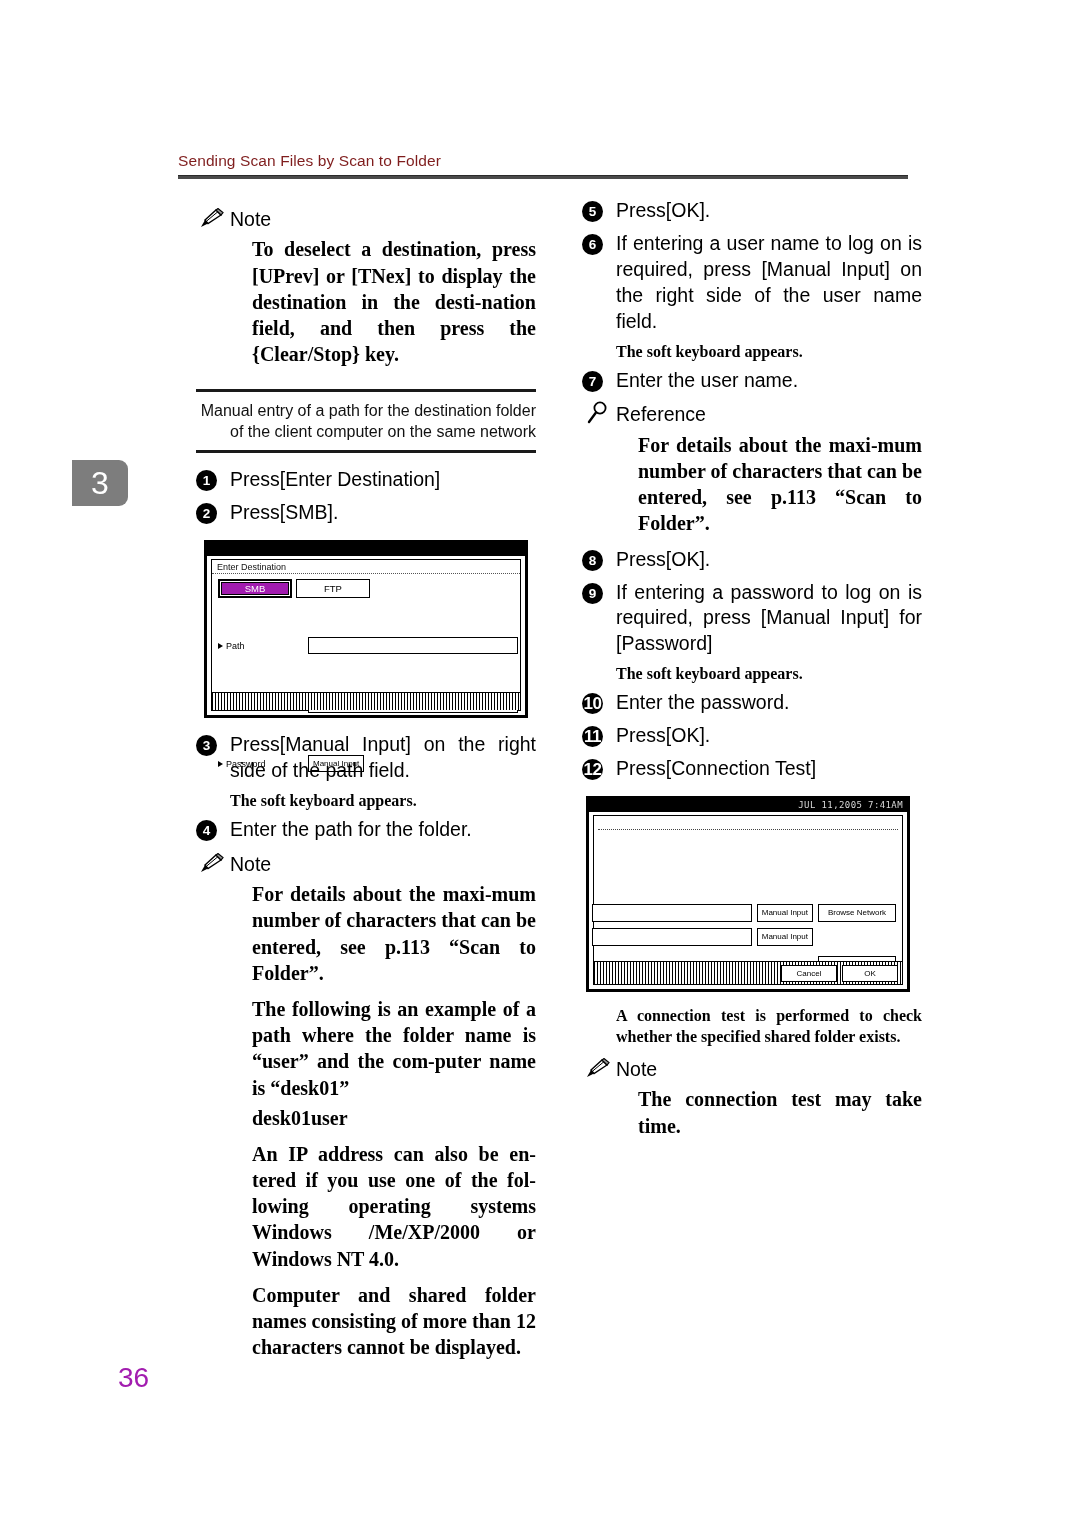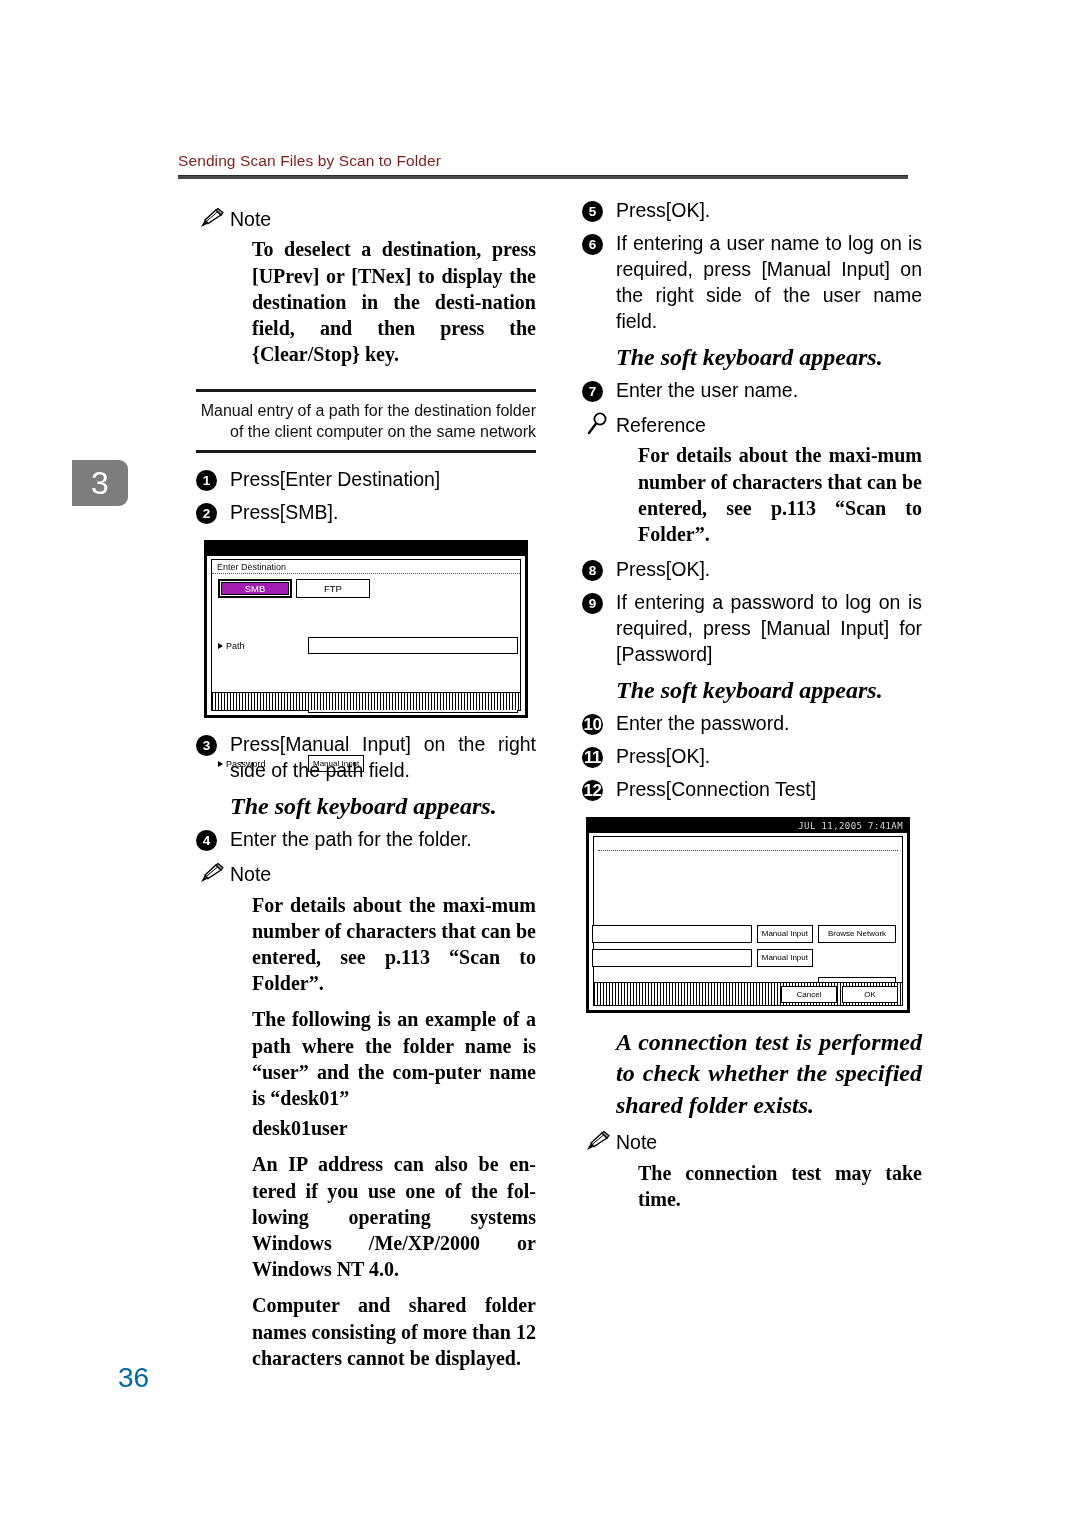--- a/index.html
+++ b/index.html
@@ -58,21 +58,21 @@
     text-align: center;
     font-family: "Liberation Sans", sans-serif;
   }
 
   
   .page-number {
     position: absolute;
     left: 118px;
     top: 1362px;
     font-size: 28px;
-    color: #0369a1;
+    color: #a21caf;
   }
 
   
   .col {
     position: absolute;
     top: 198px;
     width: 340px;
   }
   .col-left  { left: 196px; }
   .col-right { left: 582px; }
@@ -102,25 +102,24 @@
     font-family: "Liberation Sans", sans-serif;
     font-weight: bold;
   }
   .step .num.wide { font-size: 17px; letter-spacing: -0.5px; }
   .step-body { display: block; }
 
   
   .serif-bold {
     font-family: "Liberation Serif", serif;
     font-weight: bold;
-    font-size: 24px;
+    font-size: 16px;
     line-height: 1.31;
     margin: 4px 0 9px 34px;
     text-align: justify;
-    font-style: italic;
   }
   .serif-bold.tight { margin-bottom: 5px; }
 
   
   .callout-head {
     position: relative;
     padding-left: 34px;
     font-size: 19.5px;
     line-height: 1.2;
     margin: 10px 0 5px 0;

